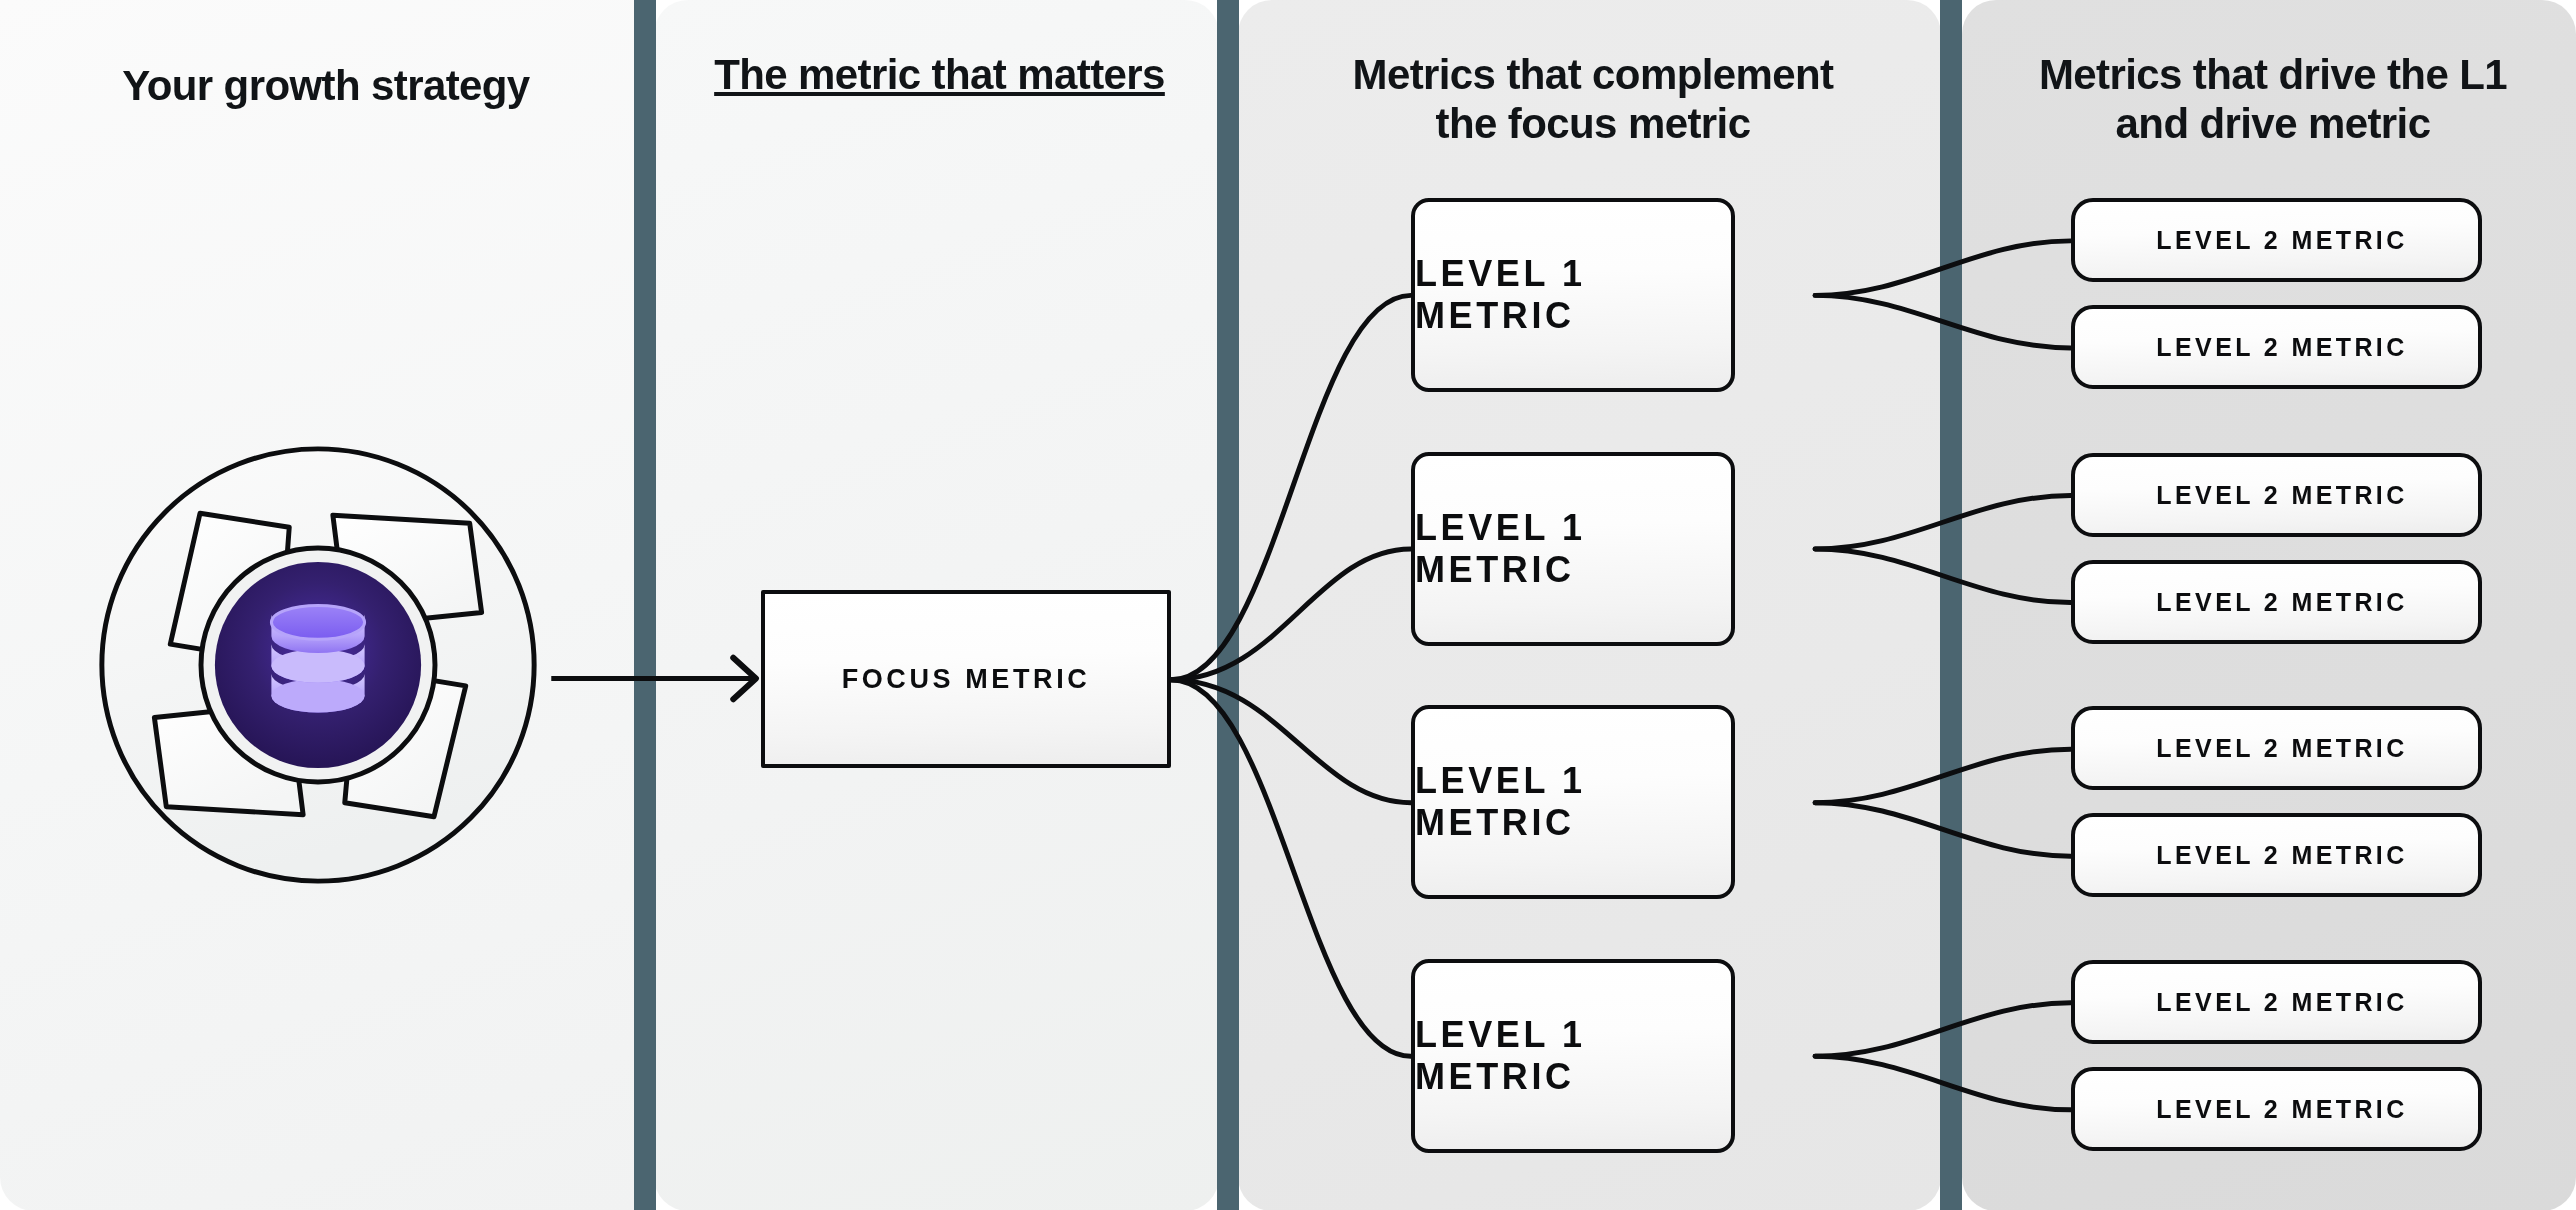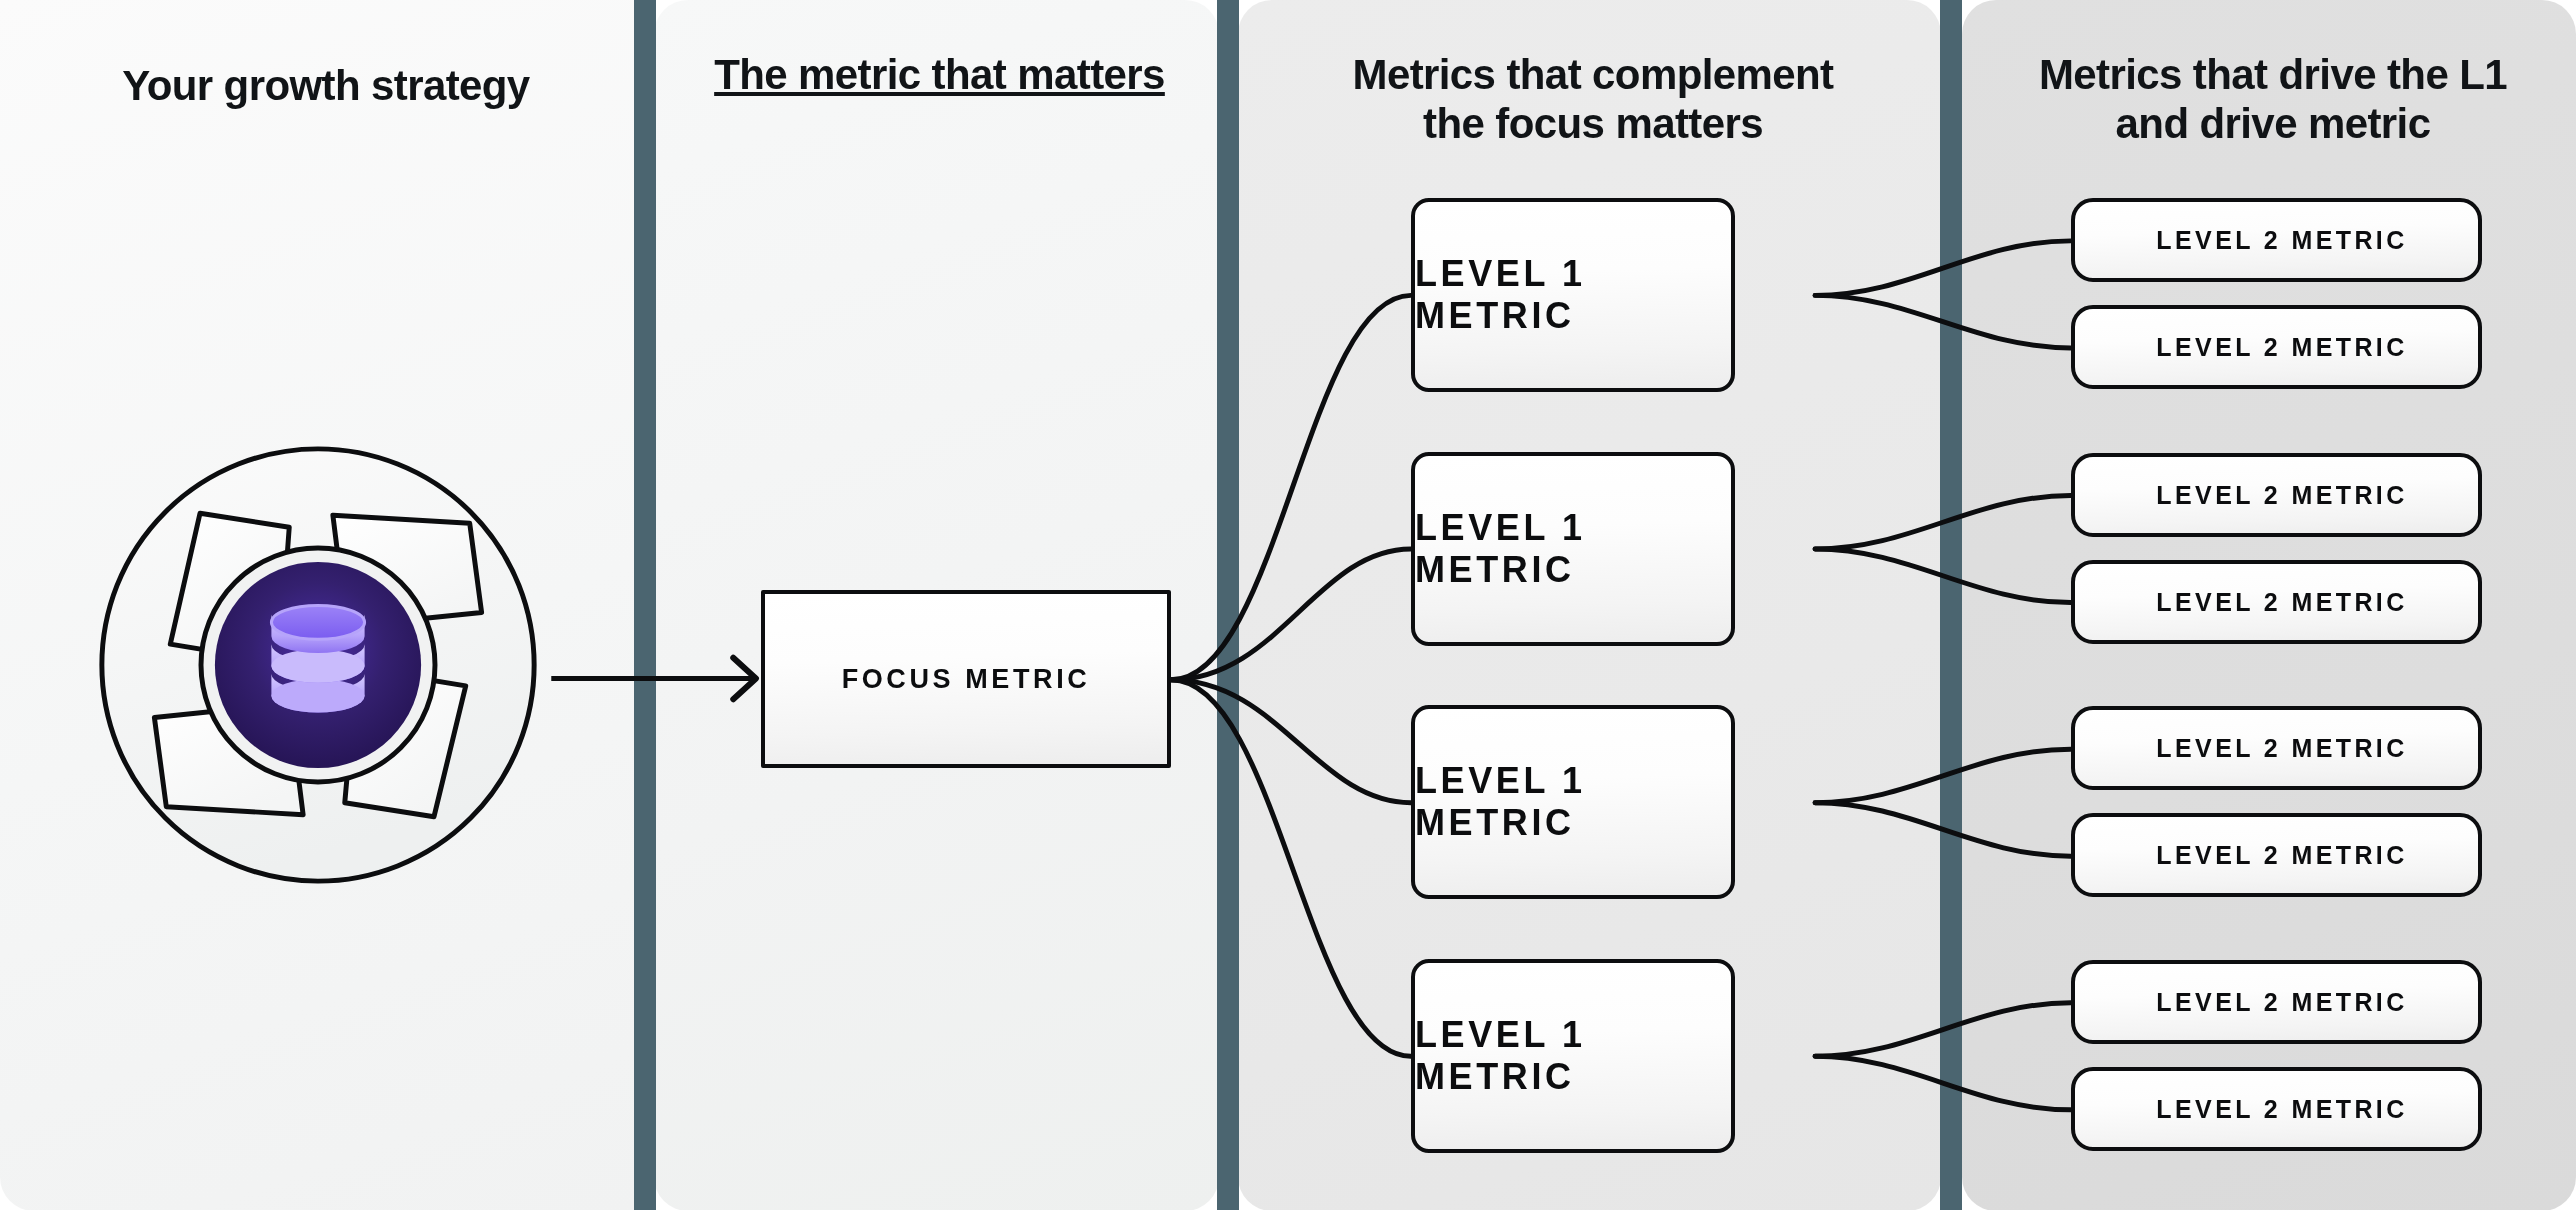--- a/index.html
+++ b/index.html
@@ -182,21 +182,21 @@
   <div class="divider" id="divider-3"></div>
 
   <div class="panel-heading" id="heading-1">
     <span>Your growth strategy</span>
   </div>
   <div class="panel-heading" id="heading-2">
     <span>The metric that matters</span><br>
   </div>
   <div class="panel-heading" id="heading-3">
     <span>Metrics that complement</span><br>
-    <span>the focus matters</span>
+    <span>the focus metric</span>
   </div>
   <div class="panel-heading" id="heading-4">
     <span>Metrics that drive the L1</span><br>
     <span>and drive metric</span>
   </div>
 
   <div id="growth-wheel">
     <svg viewBox="0 0 470 470" xmlns="http://www.w3.org/2000/svg">
       <defs>
         <radialGradient id="coreGrad" cx="50%" cy="42%" r="62%">

